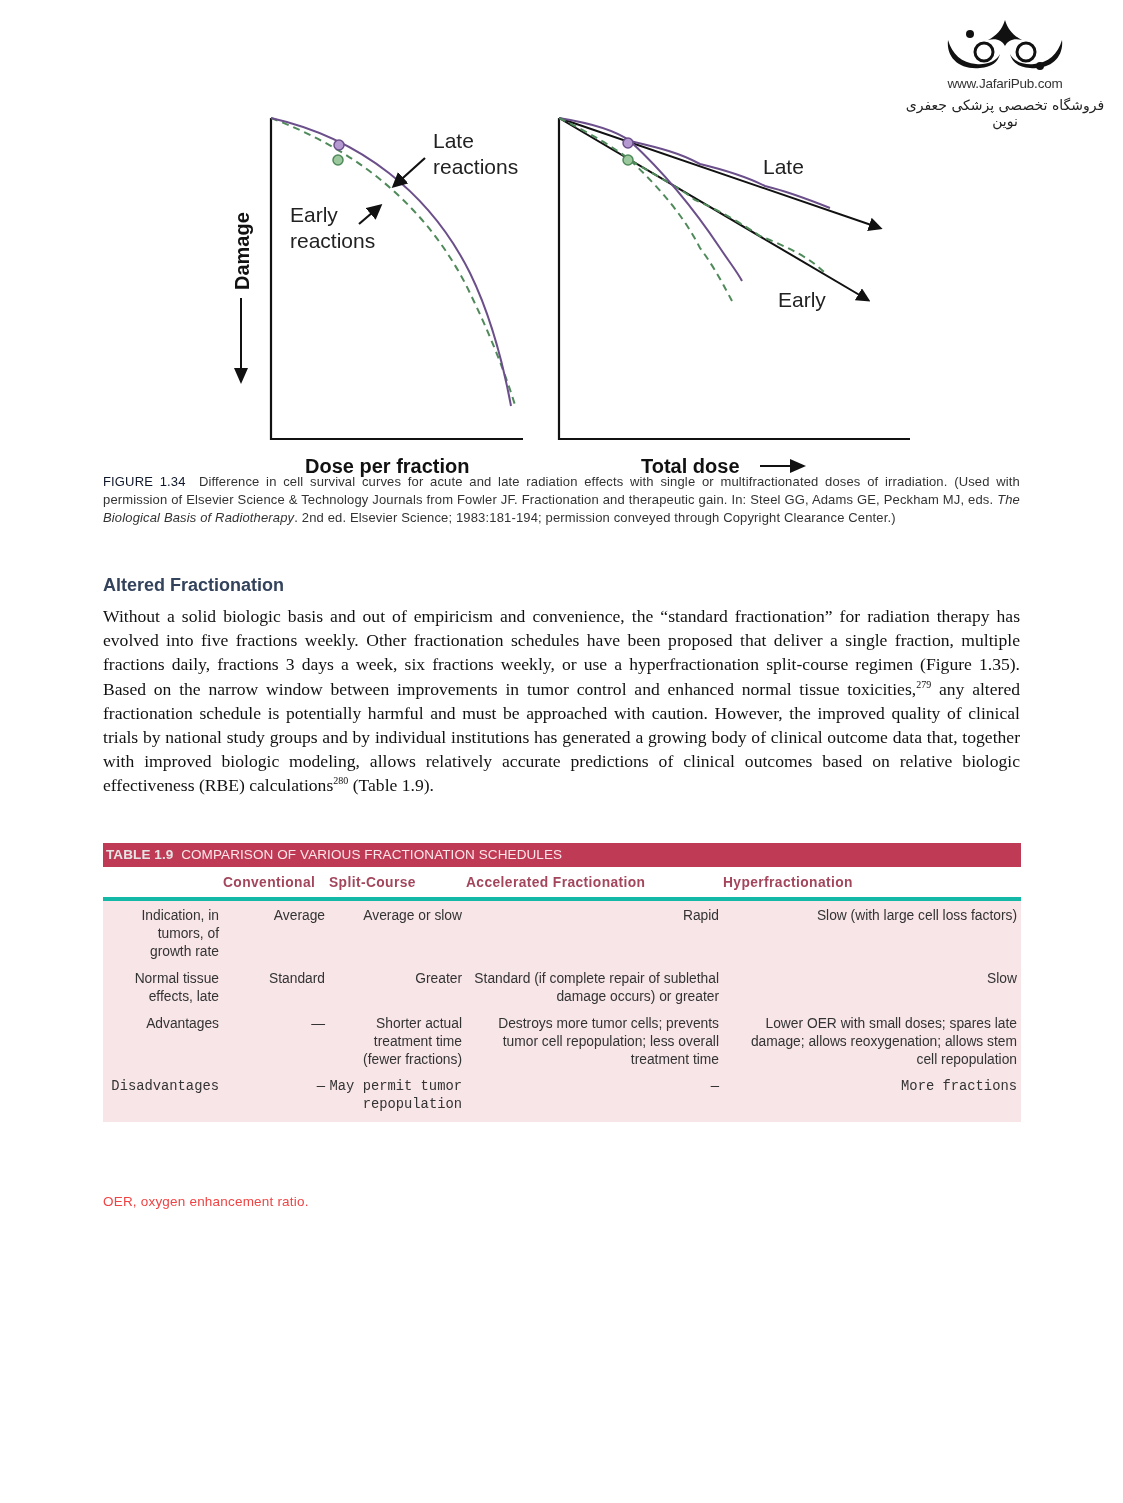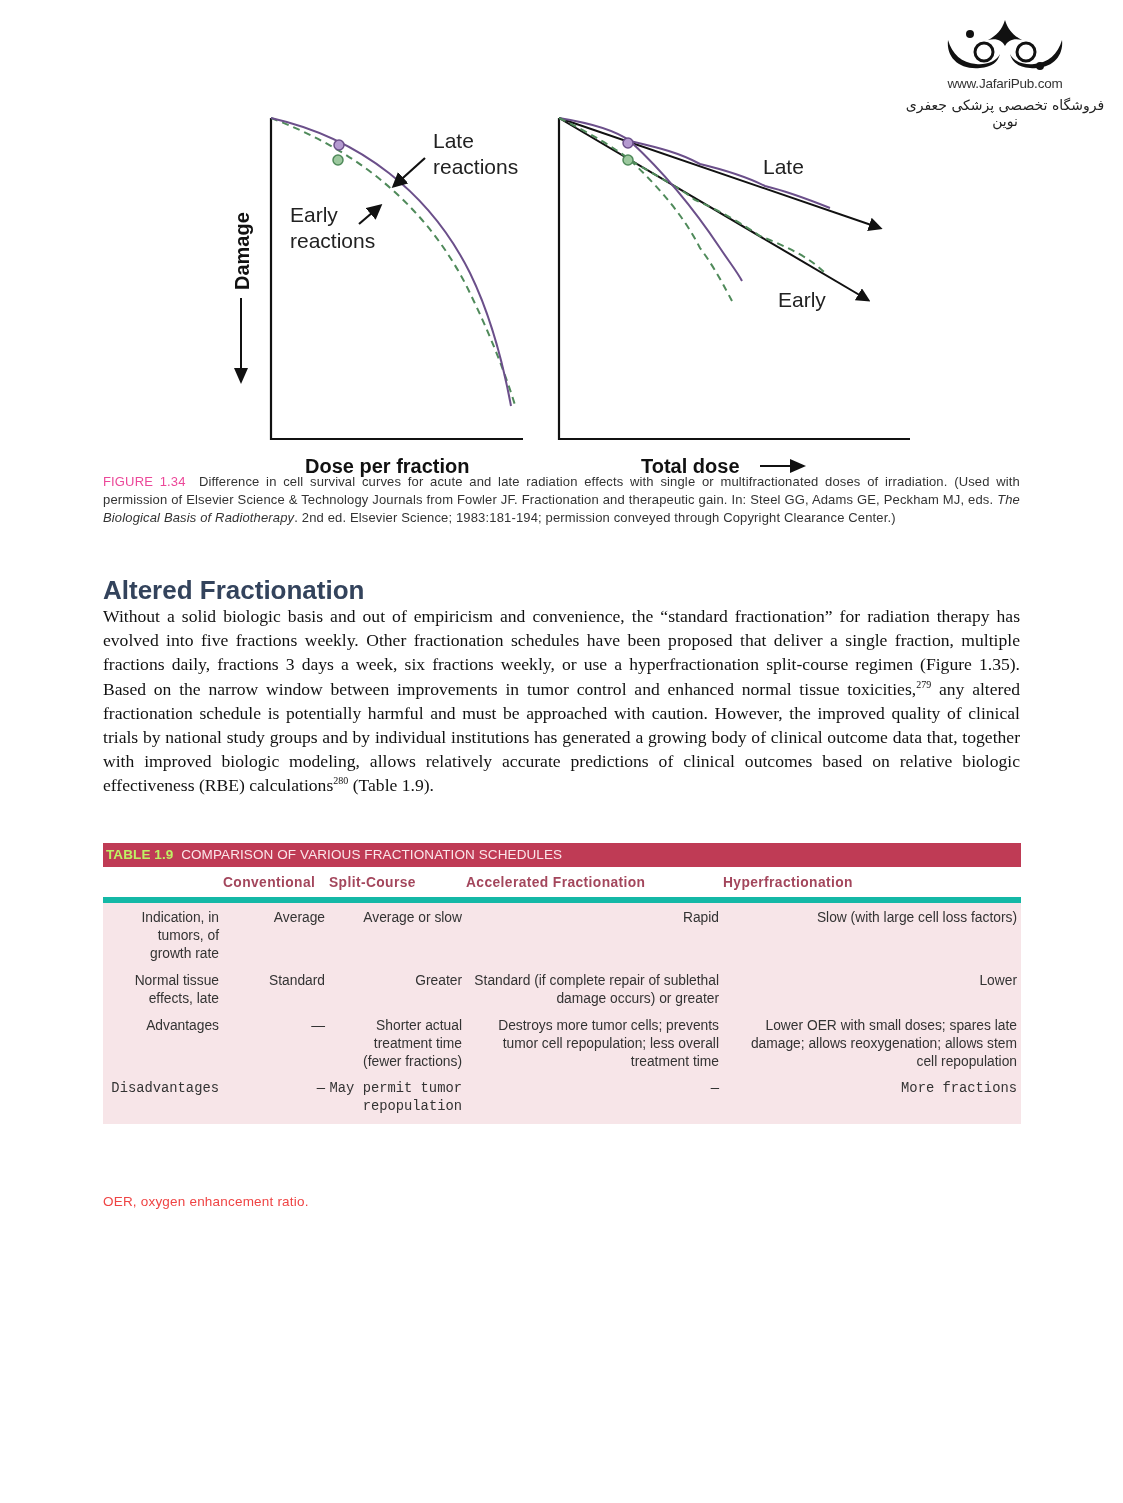--- a/index.html
+++ b/index.html
@@ -6,32 +6,32 @@
   body { width:1123px; height:1503px; position:relative; overflow:hidden; font-family:"Liberation Sans", sans-serif; color:#222; }
   .logo { position:absolute; left:905px; top:18px; width:200px; height:110px; text-align:center; }
   .logo svg { display:block; margin:0 auto; }
   .logo .url { font-family:"Liberation Sans", sans-serif; font-size:13.5px; color:#333; margin-top:0px; letter-spacing:-0.2px; }
   .logo .fa { font-family:"DejaVu Sans", sans-serif; font-size:14px; color:#222; margin-top:6px; direction:rtl; }
 
   .figure { position:absolute; left:220px; top:108px; width:690px; height:375px; }
   .figure svg text { font-family:"Liberation Sans", sans-serif; }
 
   .caption { position:absolute; left:103px; top:473px; width:917px; font-size:13px; line-height:18px; color:#333; text-align:justify; letter-spacing:0.15px; }
-  .caption .fig-label { color:#ec4899; }
+  .caption .fig-label { color:#0f172a; }
   .caption i { font-style:italic; }
 
-  .section-title { position:absolute; left:103px; top:575px; font-size:26px; font-weight:bold; color:#33435c;text-align:center; }
+  .section-title { position:absolute; left:103px; top:575px; font-size:18px; font-weight:bold; color:#33435c;text-align:center; }
   .body-text { position:absolute; left:103px; top:604px; width:917px; font-family:"Liberation Serif", serif; font-size:17.6px; line-height:24.2px; color:#111; text-align:justify; }
   .body-text sup { font-size:10px; line-height:0; vertical-align:7px; }
 
   .table-wrap { position:absolute; left:103px; top:843px; width:918px; }
   .table-title { background:#bf3b55; color:#fbe6ea; font-size:13.5px; height:24px; line-height:24px; padding-left:3px; letter-spacing:0.1px; }
-  .table-title b { color:#bef264; font-weight:bold; }
+  .table-title b { color:#e5e5e5; font-weight:bold; }
   table { border-collapse:collapse; width:918px; font-size:13.8px; color:#333; table-layout:fixed; }
-  thead th { text-align:left; font-weight:bold; color:#a3465c; background:#ffffff; height:30px; padding:0 0 0 0; border-bottom:6px solid #14b8a6; font-size:13.8px; letter-spacing:0.4px; vertical-align:middle; }
+  thead th { text-align:left; font-weight:bold; color:#a3465c; background:#ffffff; height:30px; padding:0 0 0 0; border-bottom:4px solid #14b8a6; font-size:13.8px; letter-spacing:0.4px; vertical-align:middle; }
   tbody td { background:#f7e5e8; vertical-align:top; padding:4px 4px 5px 0; line-height:18px; }
   tbody tr:first-child td { padding-top:6px; }
   tbody tr:last-child td { padding-bottom:8px;font-family:Liberation Mono, monospace; }
   td .cell { display:block; padding-left:15px; text-indent:-15px;text-align:right; }
   td.rowhead { padding-left:5px; }
   .footnote { position:absolute; left:103px; top:1194px; font-size:13.5px; color:#ef4444; letter-spacing:0.2px; }
 </style>
 </head>
 <body>
 
@@ -159,21 +159,21 @@
         <td>
             <span class="cell">Standard</span>
           </td>
         <td>
             <span class="cell">Greater</span>
           </td>
         <td>
             <span class="cell">Standard (if complete repair of sublethal damage occurs) or greater</span>
           </td>
         <td>
-            <span class="cell">Lower</span>
+            <span class="cell">Slow</span>
           </td>
       </tr>
       <tr>
         <td class="rowhead">
             <span class="cell">Advantages</span>
           </td>
         <td>
             <span class="cell">—</span>
           </td>
         <td>

